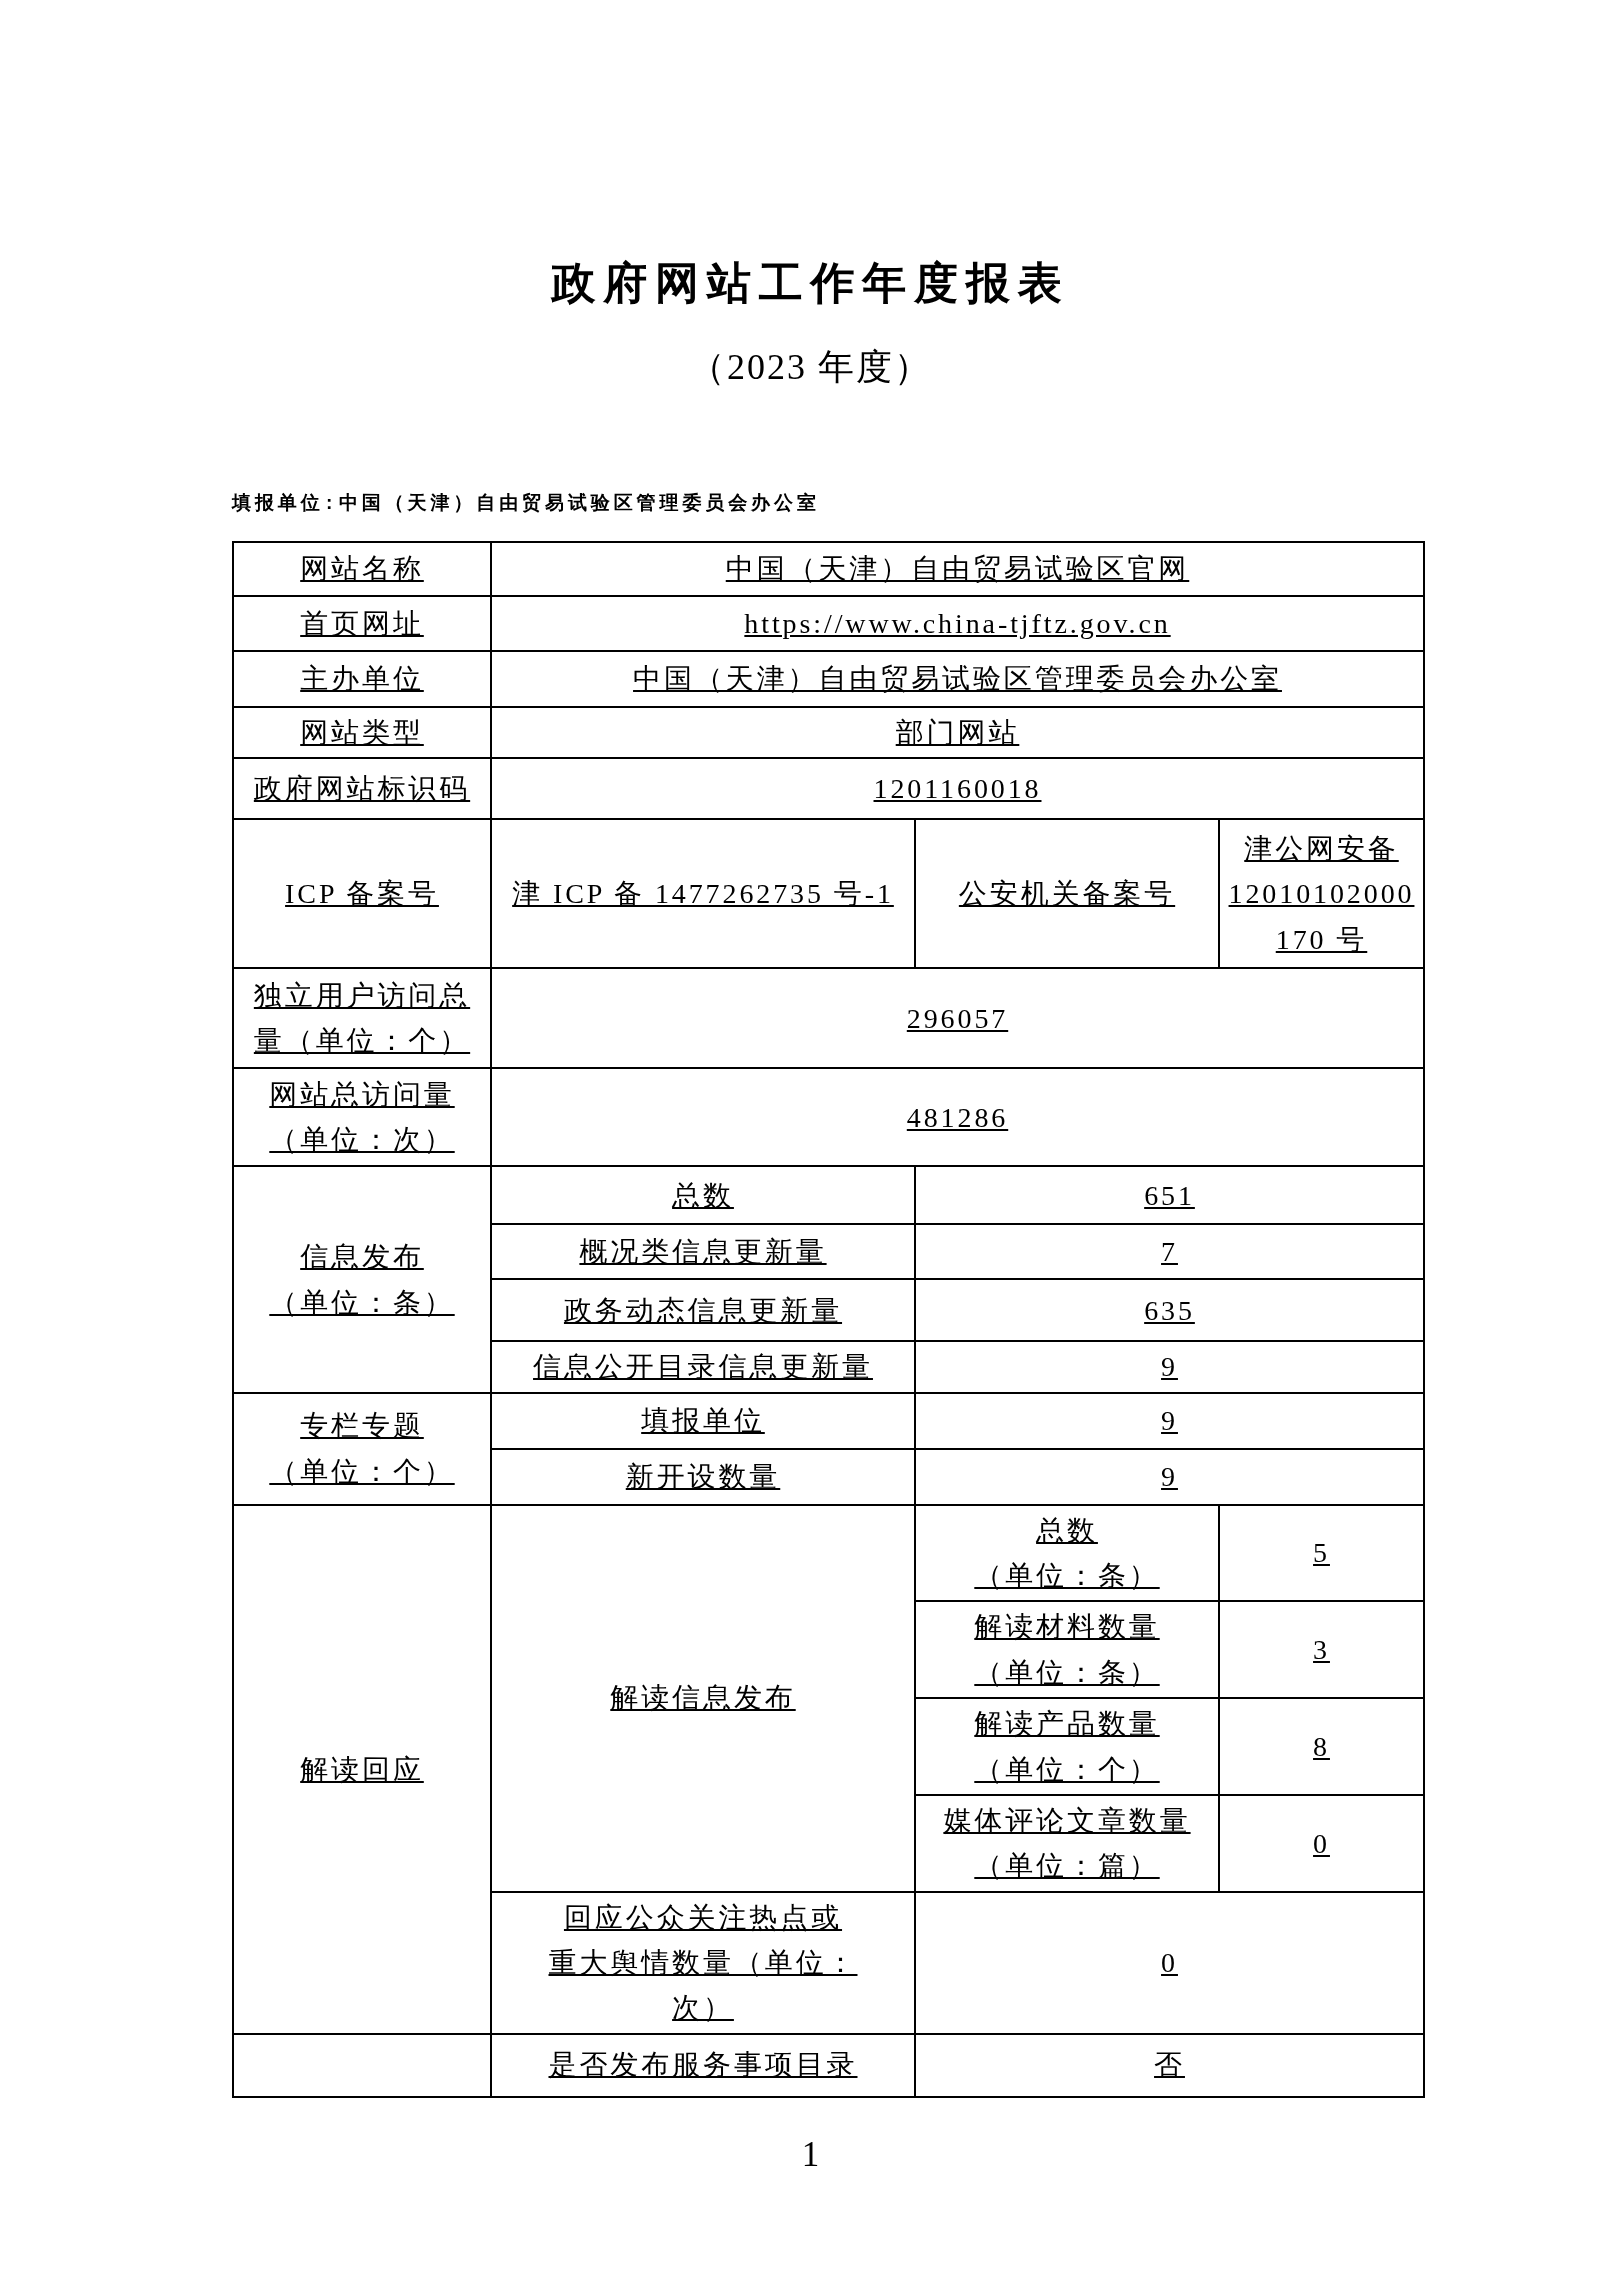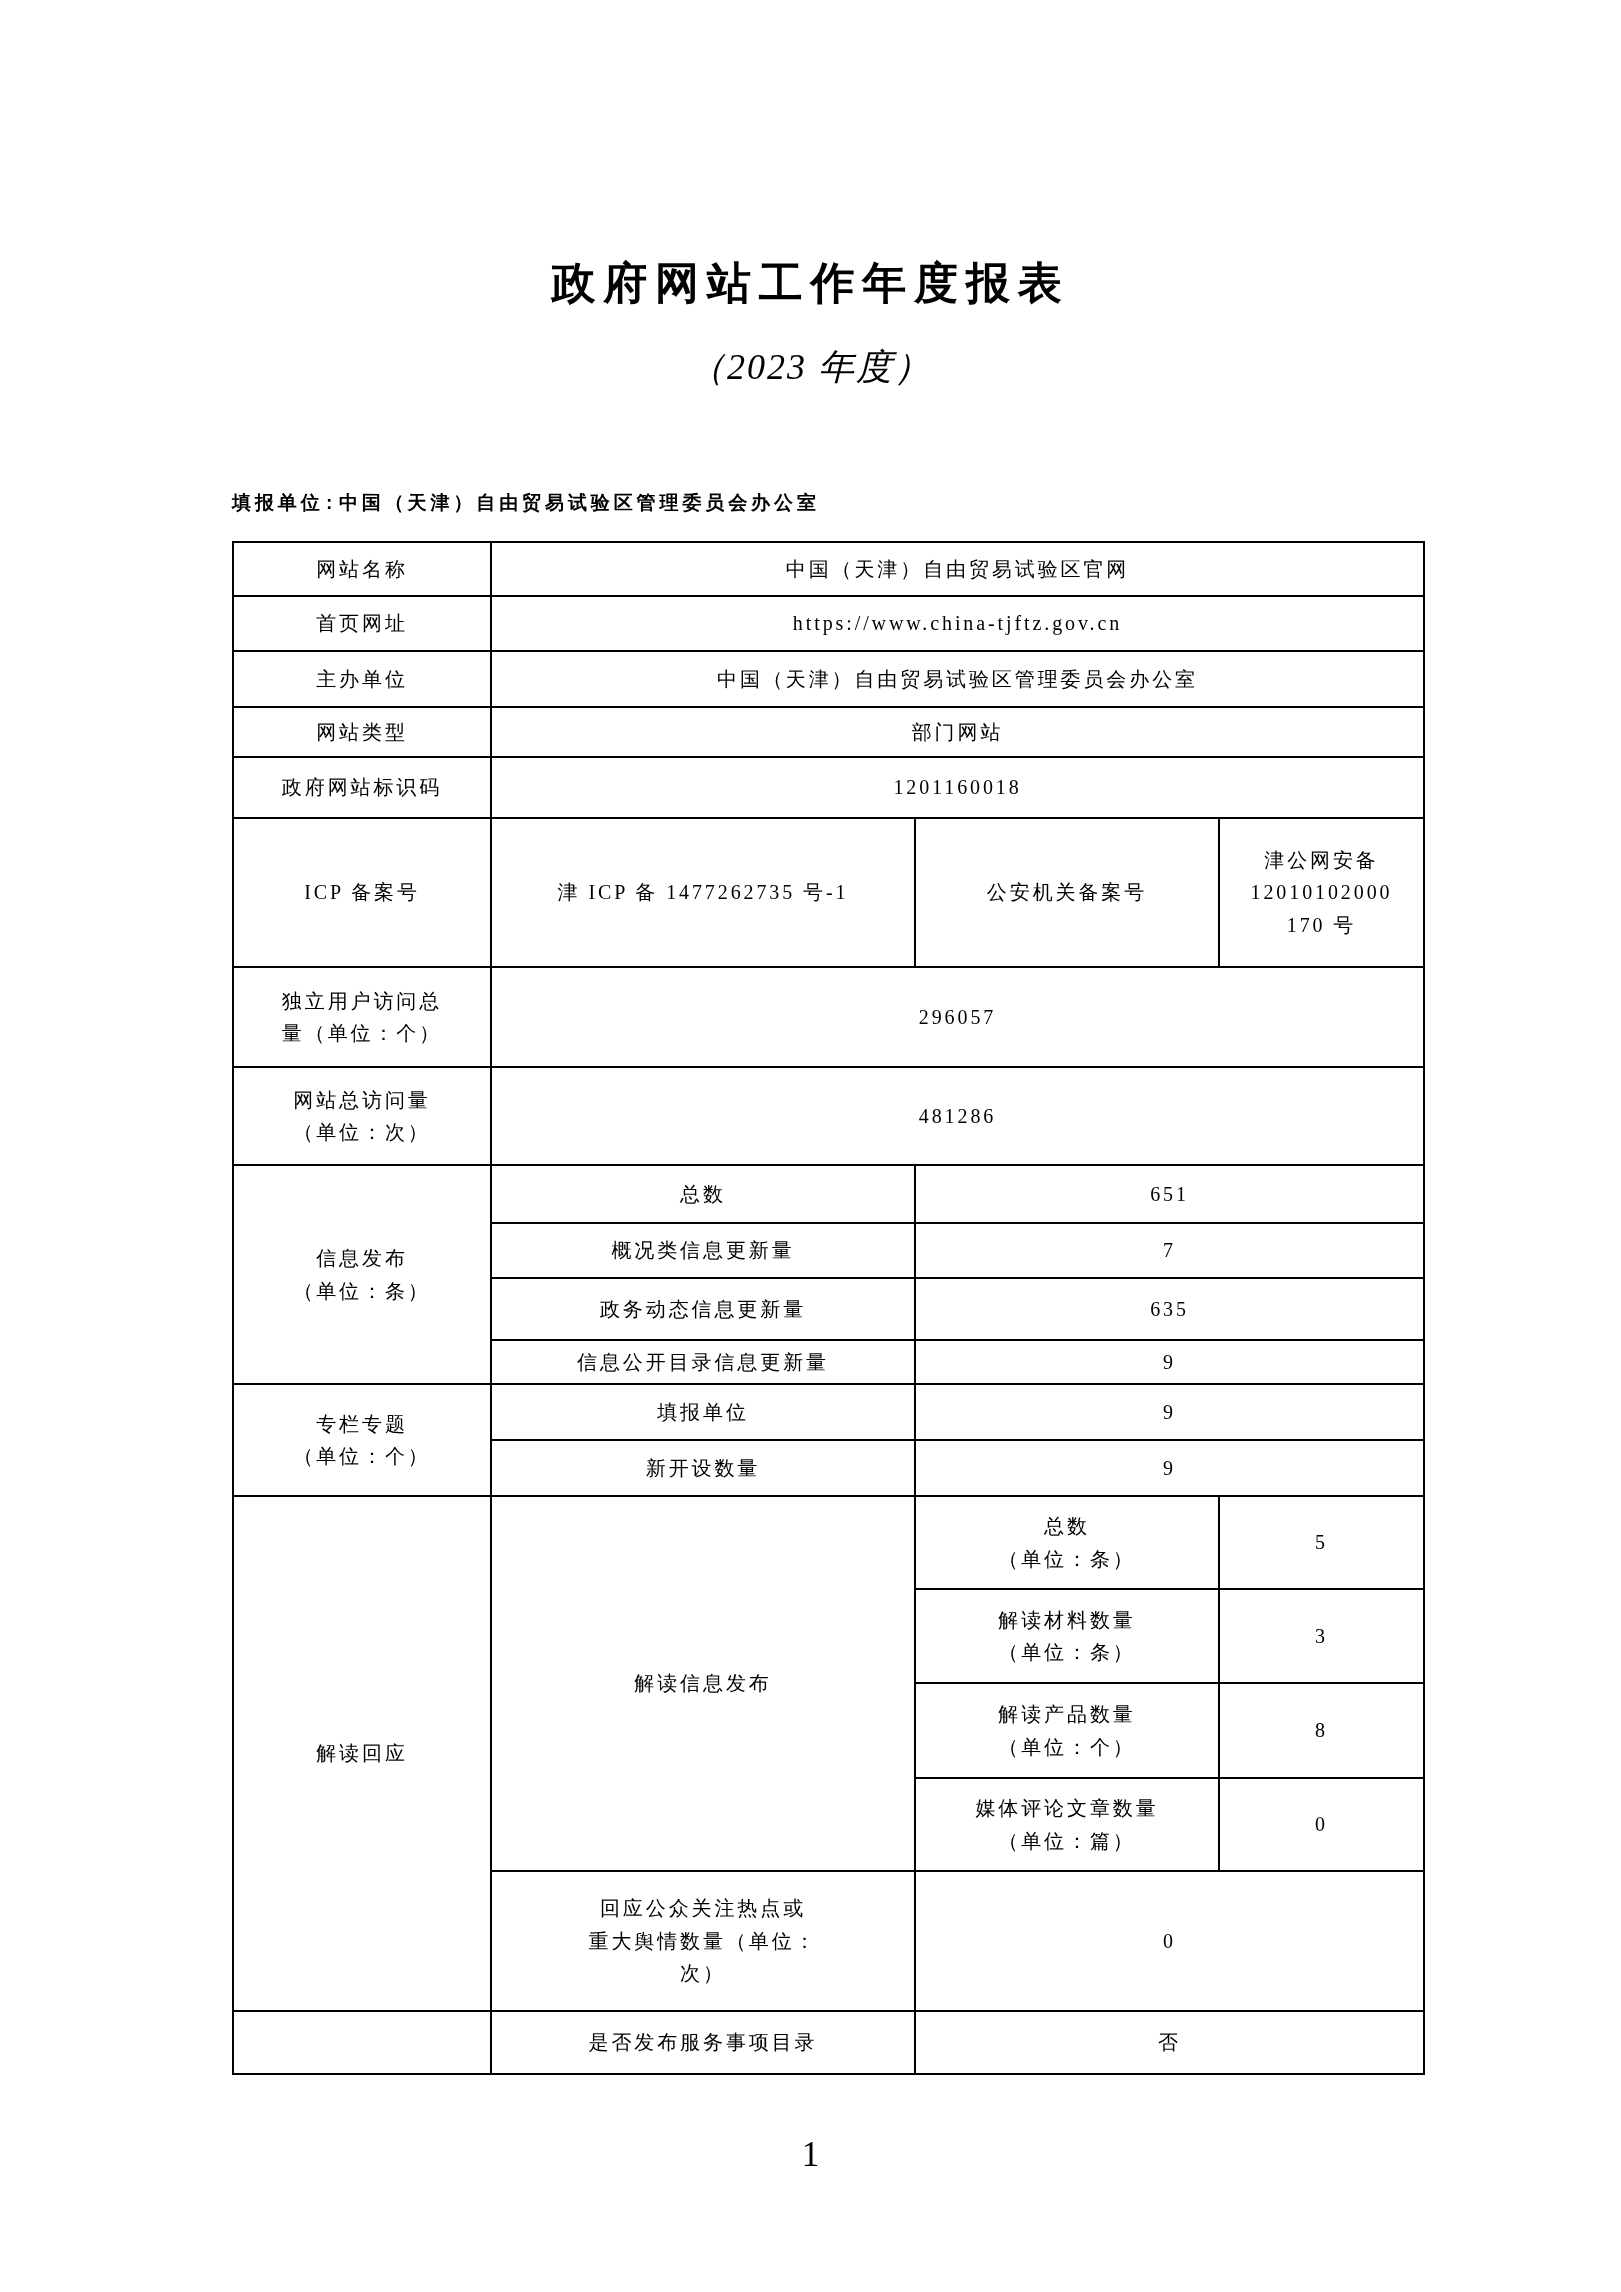--- a/index.html
+++ b/index.html
@@ -20,47 +20,47 @@
     font-size:44px;
     letter-spacing:7.8px;
     white-space:nowrap;
     margin-top:40px;
   }
   .doc-subtitle{
     position:absolute;top:343px;left:0;width:100%;
     text-align:center;
     font-size:36px;
     letter-spacing:2px;
-    font-style:italic;
   }
   .unit-line{
     position:absolute;top:490px;left:232px;
     font-family:Liberation Mono, monospace;
     font-weight:bold;
     font-size:19px;
     letter-spacing:3.9px;
     white-space:nowrap;
   }
   table.report{
     position:absolute;top:541px;left:232px;
     width:1191px;
     border-collapse:collapse;
     table-layout:fixed;
     border:2.9px solid #000;
   }
   table.report td{
     border:2px solid #000;
     text-align:center;
     vertical-align:middle;
-    font-size:20px;
+    font-size:28px;
     letter-spacing:2.9px;
     line-height:1.62;
     padding:2px 7.8px;
     white-space:pre-line;
     overflow:hidden;
+    text-decoration:underline;
   }
   tr.sec td{border-top:2.9px solid #000;}
   .page-num{
     position:absolute;top:2135px;left:0;width:100%;
     text-align:center;
     font-size:35px;
   }
 </style>
 </head>
 <body>

